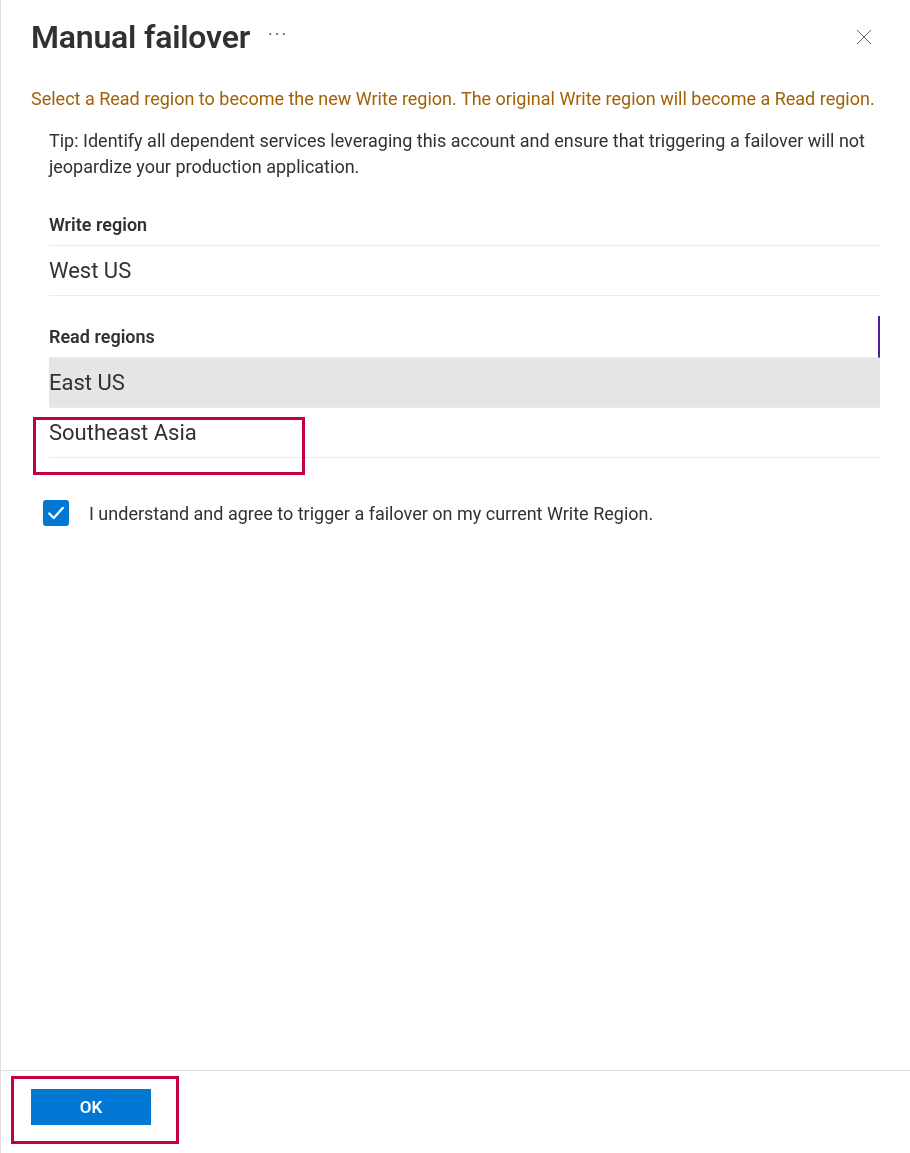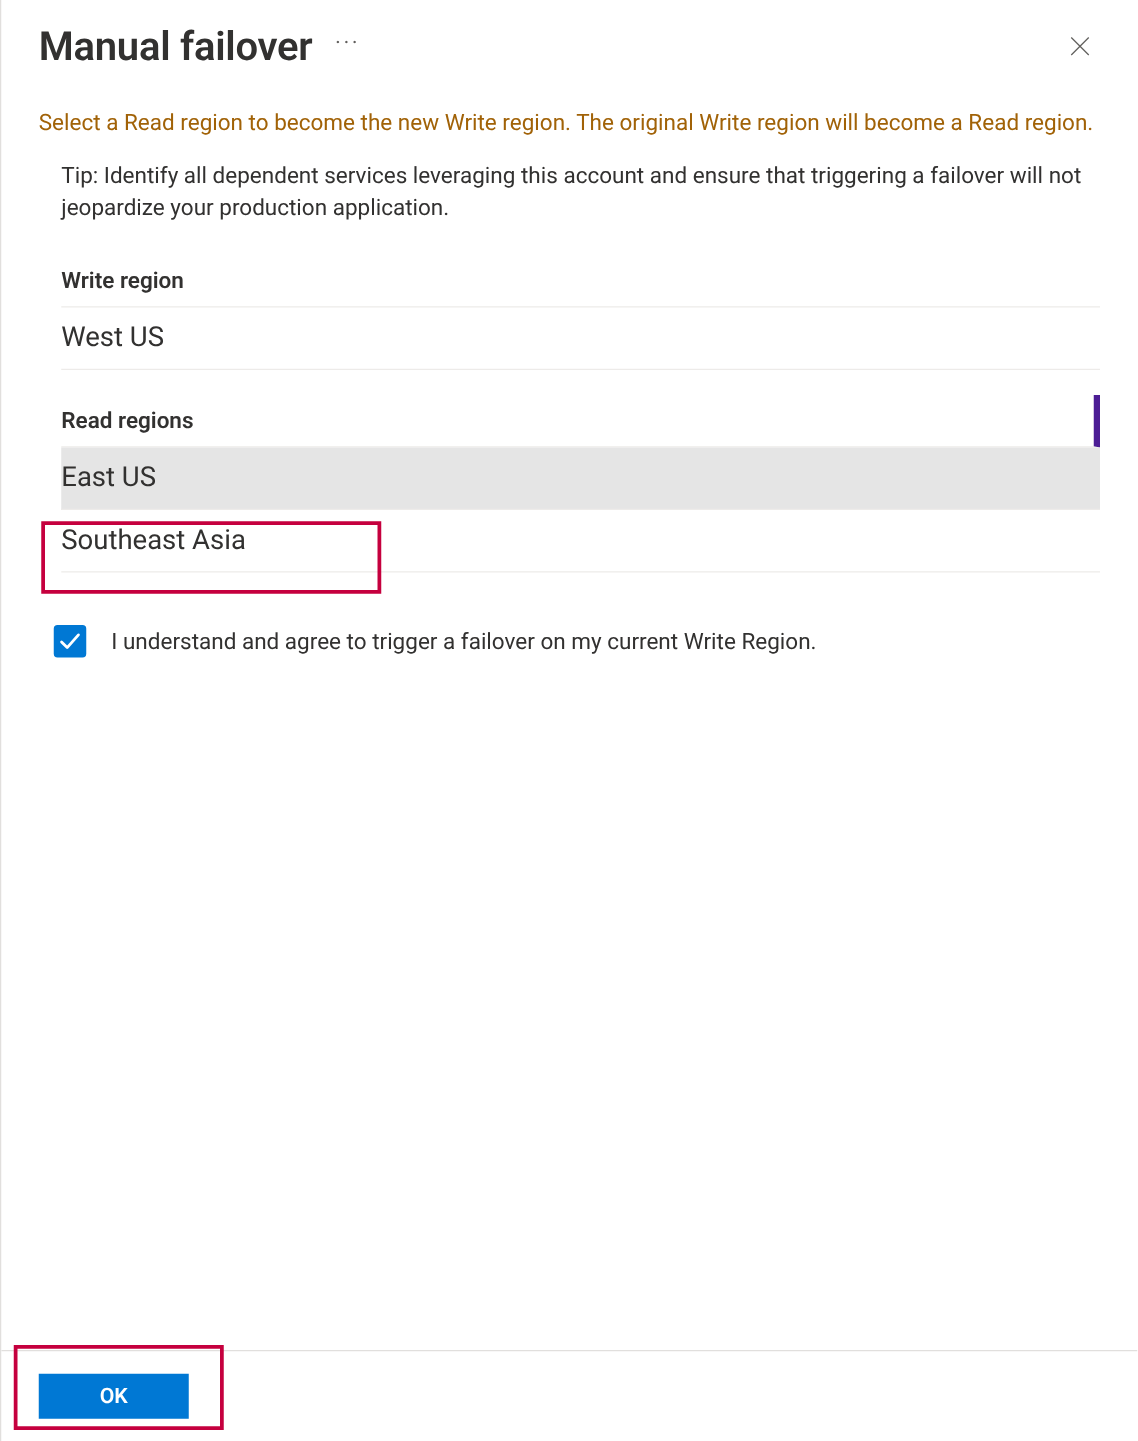--- a/index.html
+++ b/index.html
@@ -138,39 +138,39 @@
     .checkbox svg {
       width: 18px;
       height: 18px;
     }
     .checkbox-label {
       font-size: 18px;
       color: #323130;
     }
     .footer {
       position: absolute;
-      bottom: 0;
+      bottom: 10px;
       left: 0;
       right: 0;
       border-top: 1px solid #e1dfdd;
       padding: 18px 0 18px 30px;
     }
     .ok-button {
       background: #0078d4;
       color: #ffffff;
       border: none;
       font-size: 17px;
       font-weight: 600;
       padding: 8px 36px;
       min-width: 120px;
       cursor: pointer;
       font-family: inherit;
     }
     .read-regions-border-right {
-      border-right: 5px solid #4c1d95;
+      border-right: 2px solid #4c1d95;
     }
   </style>
 </head>
 <body>
 
 <div class="panel">
 
   <div class="header">
     <div class="header-left">
       <h1 class="title">Manual failover</h1>

